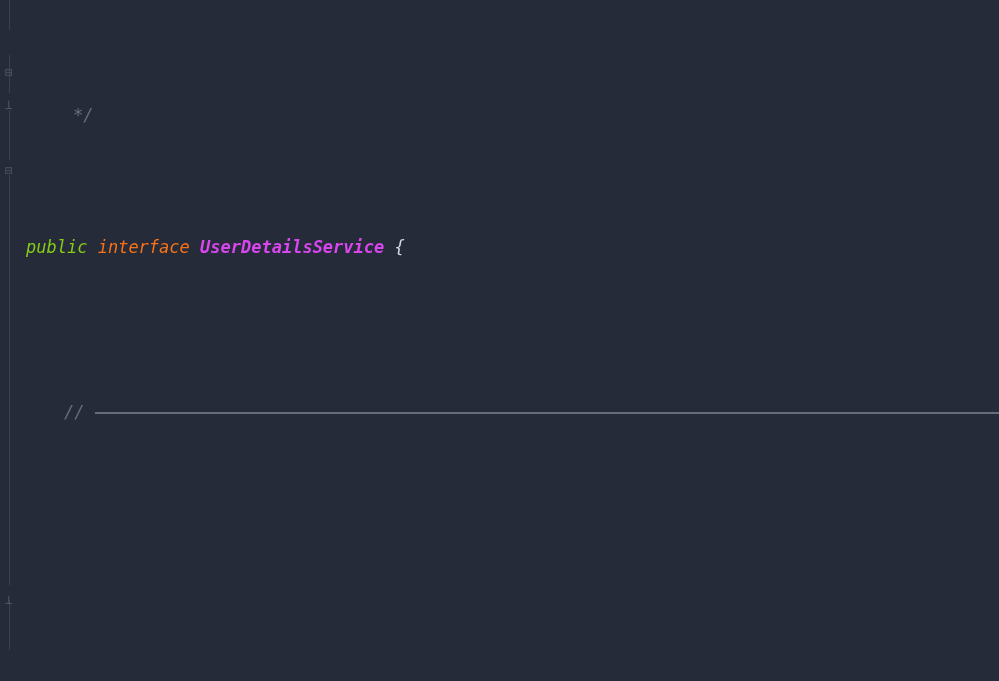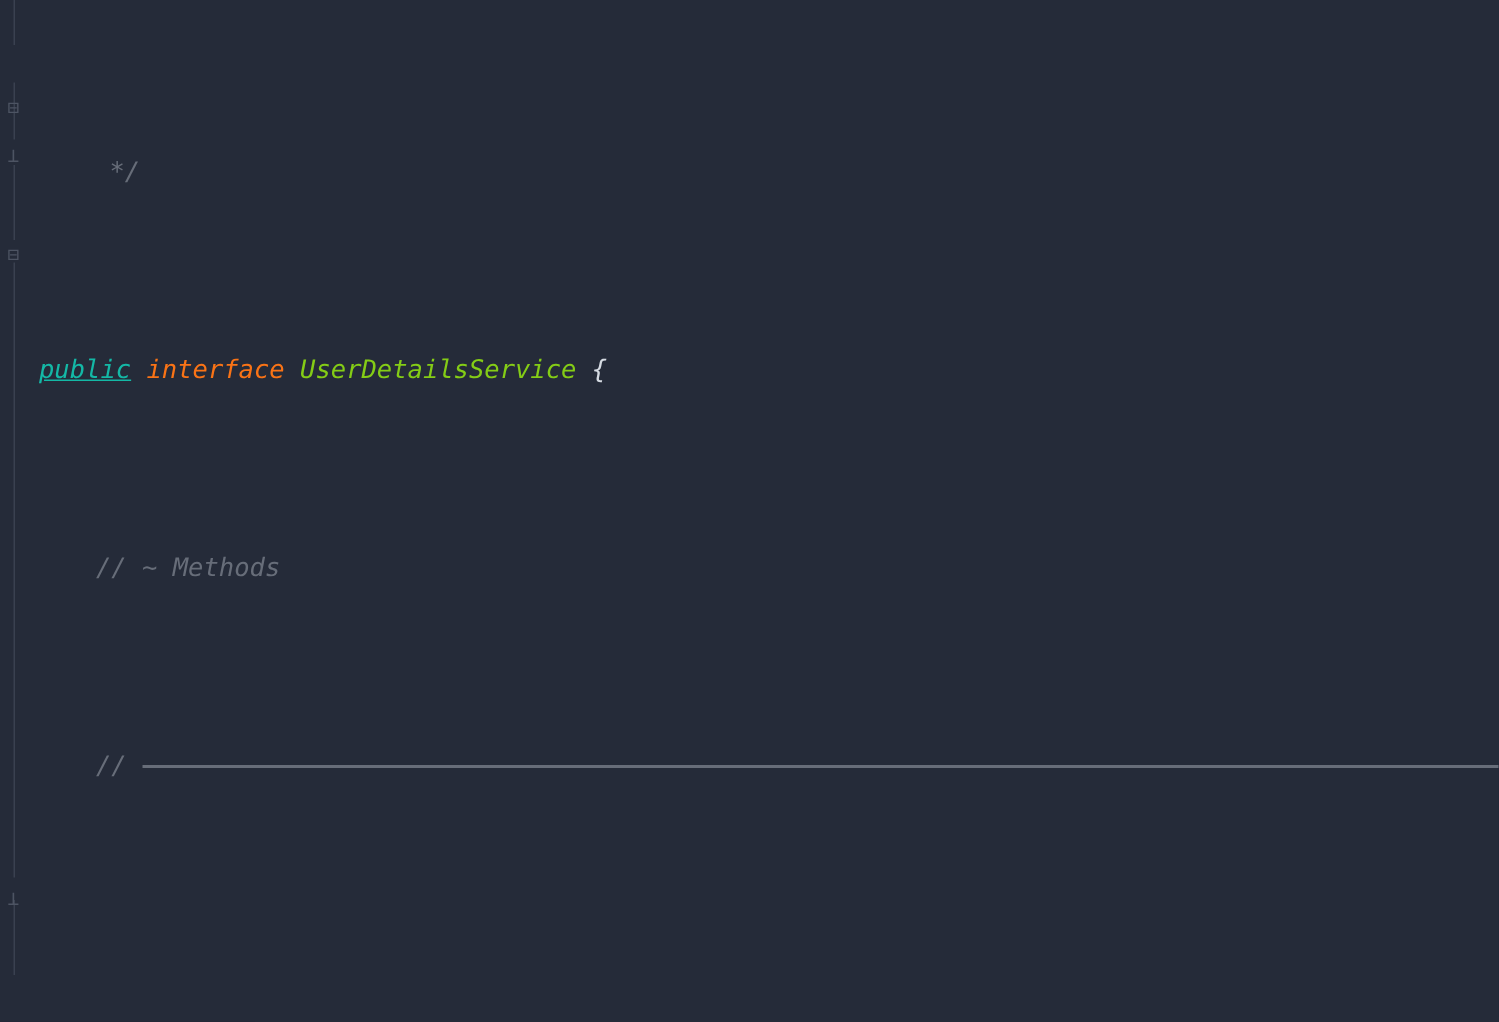--- a/index.html
+++ b/index.html
@@ -53,23 +53,23 @@
     font-size: 13px;
     box-sizing: border-box;
   }
   .vline {
     position: absolute;
     left: 9px;
     width: 1px;
     background: #3a4150;
   }
   
-  .kw-public     { color: #14b8a6; text-decoration: underline; }
+  .kw-public     { color: #84cc16; }
   .kw-interface  { color: #f97316; }
-  .cls-name      { color: #84cc16; }
+  .cls-name      { color: #d946ef; font-weight: bold; }
   .brace         { color: #d5dae2; }
   .comment       { color: #676d79; }
 
   .indent1 { padding-left: 0px; }
   .indent2 { padding-left: 38px; }
   .indent3 { padding-left: 47px; }
 
   .hrfill {
     display: inline-block;
     border-top: 2px solid #676d79;
@@ -96,21 +96,20 @@
     <div class="fold" style="top:154px;">⊟</div>
     <div class="fold" style="top:583px;">⊥</div>
   </div>
 
   <div class="lines">
 
     <div class="line"><span class="indent3 comment">*/</span></div>
 
     <div class="line"><span class="indent1"></span><span class="kw-public">public</span> <span class="kw-interface">interface</span> <span class="cls-name">UserDetailsService</span> <span class="brace">{</span></div>
 
-    <div class="line"><span class="indent2 comment">// ~ Methods</span></div>
 
     <div class="line"><span class="indent2 comment"><span>// </span><span class="hrfill"></span></span></div>
 
     <div class="line"></div>
 
     
 
     
 
     

